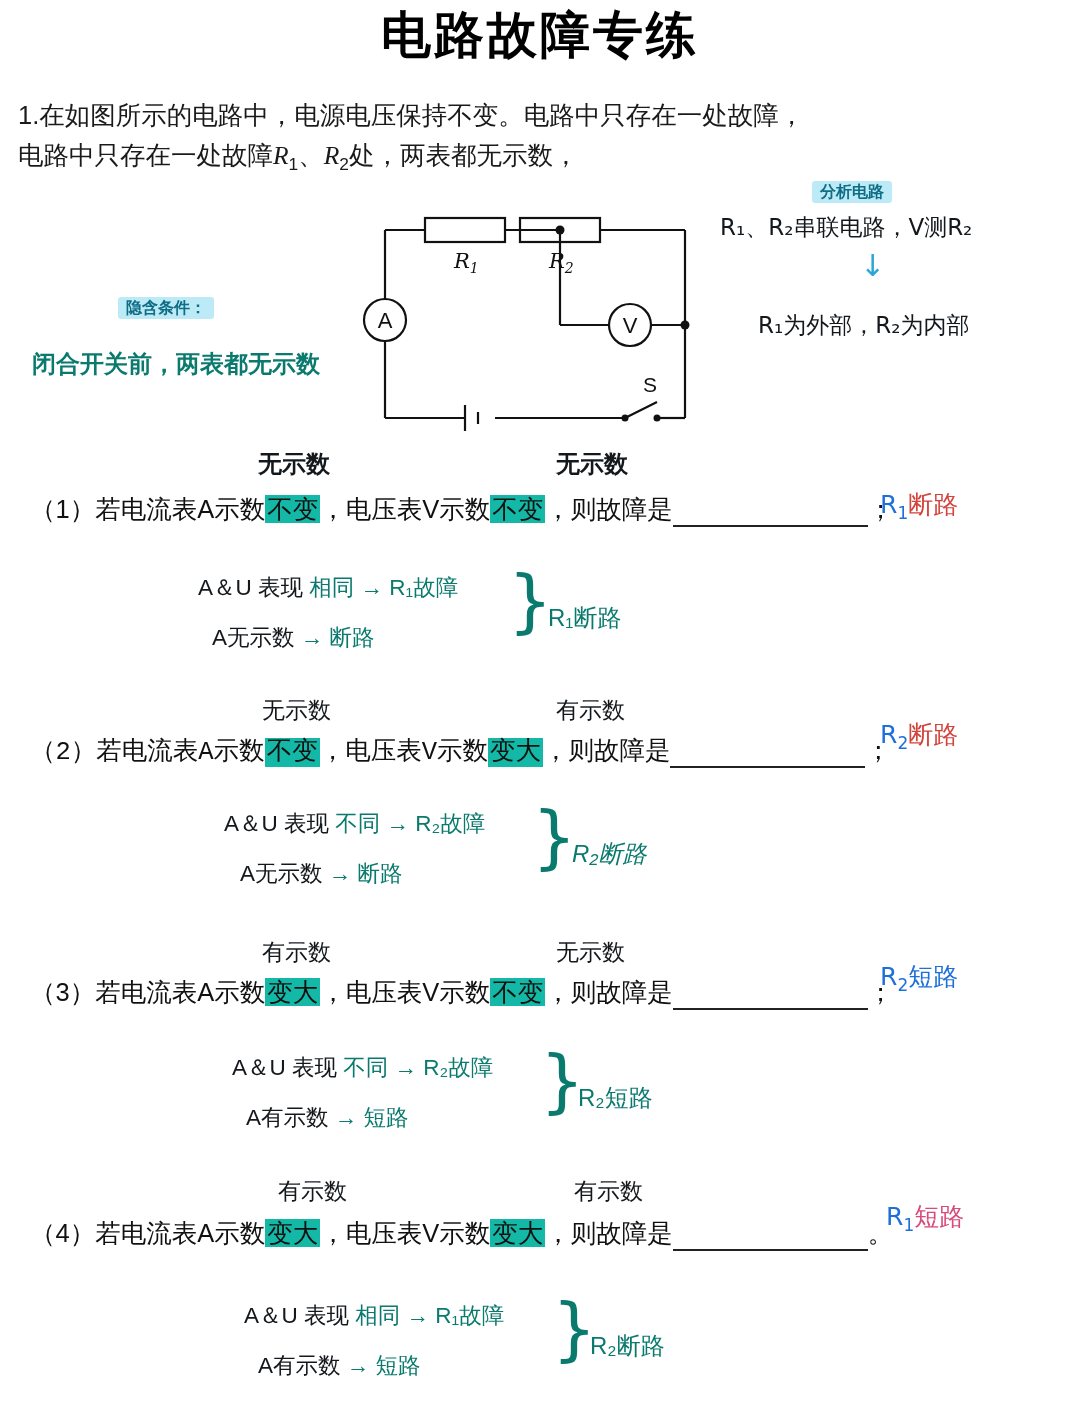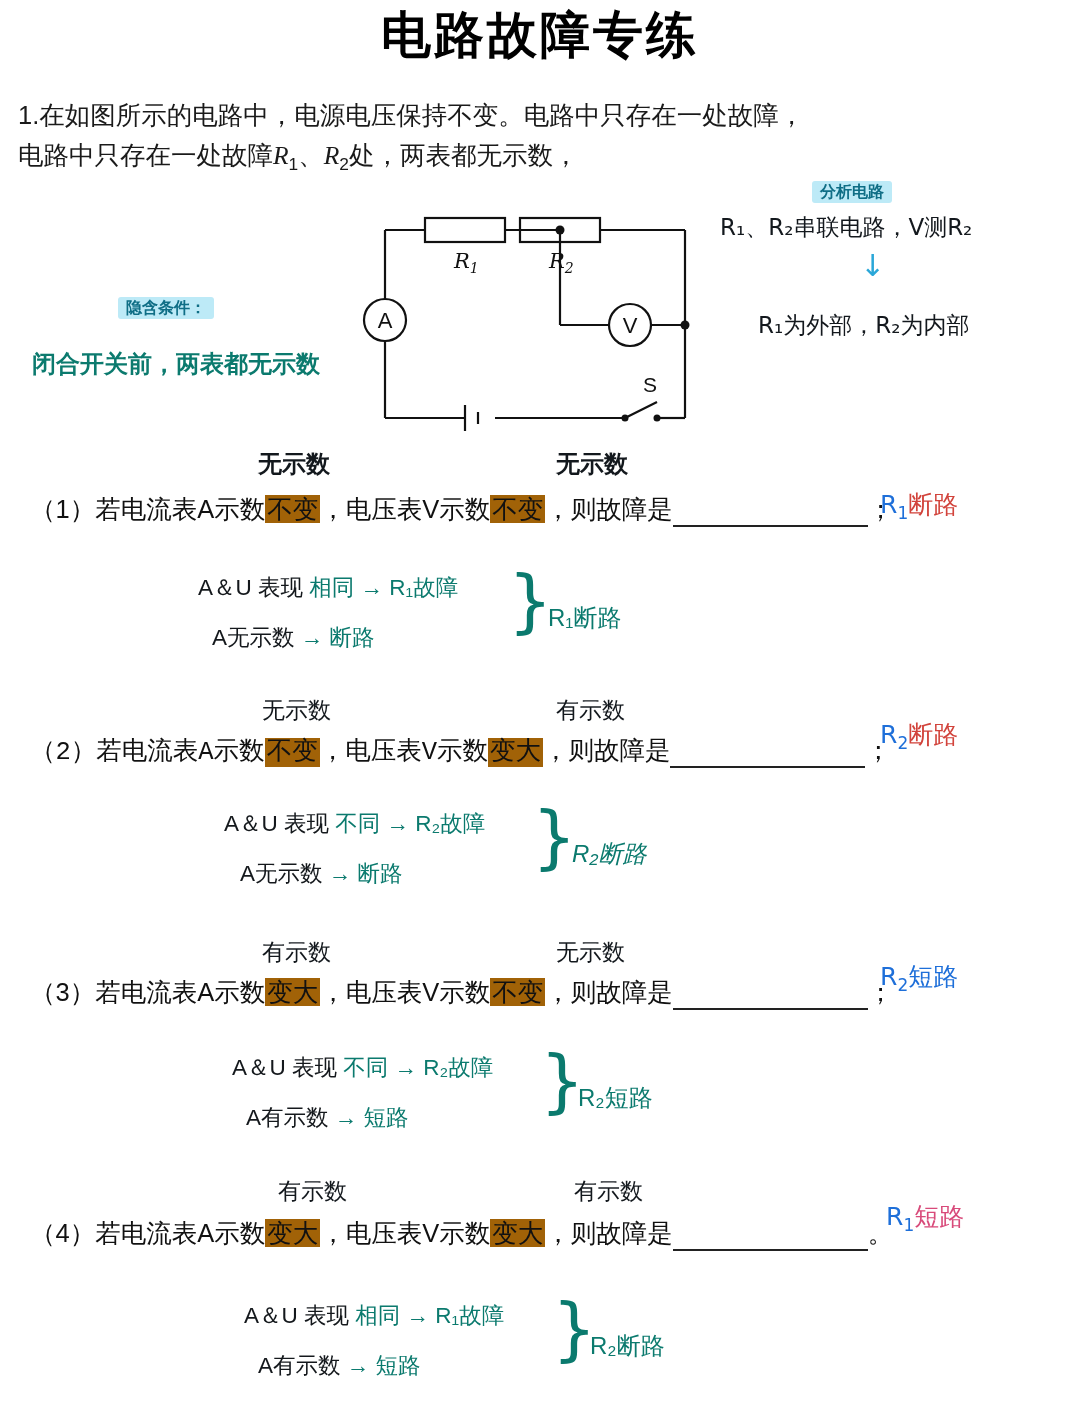--- a/index.html
+++ b/index.html
@@ -65,21 +65,21 @@
   .red  { color: #d2443c; }
   .pink { color: #d84a7a; }
   .hl-blue {
     background: #bdeaf7;
     padding: 1px 8px 2px 8px;
     border-radius: 3px;
     color: #0f6e86;
     font-weight: bold;
   }
   .hl-yellow {
-    background: #a16207;
+    background: #14b8a6;
     padding: 0 2px;
   }
   
   .qrow {
     position: absolute;
     left: 30px;
     width: 1030px;
     font-size: 25.5px;
     color: #111;
     white-space: nowrap;

